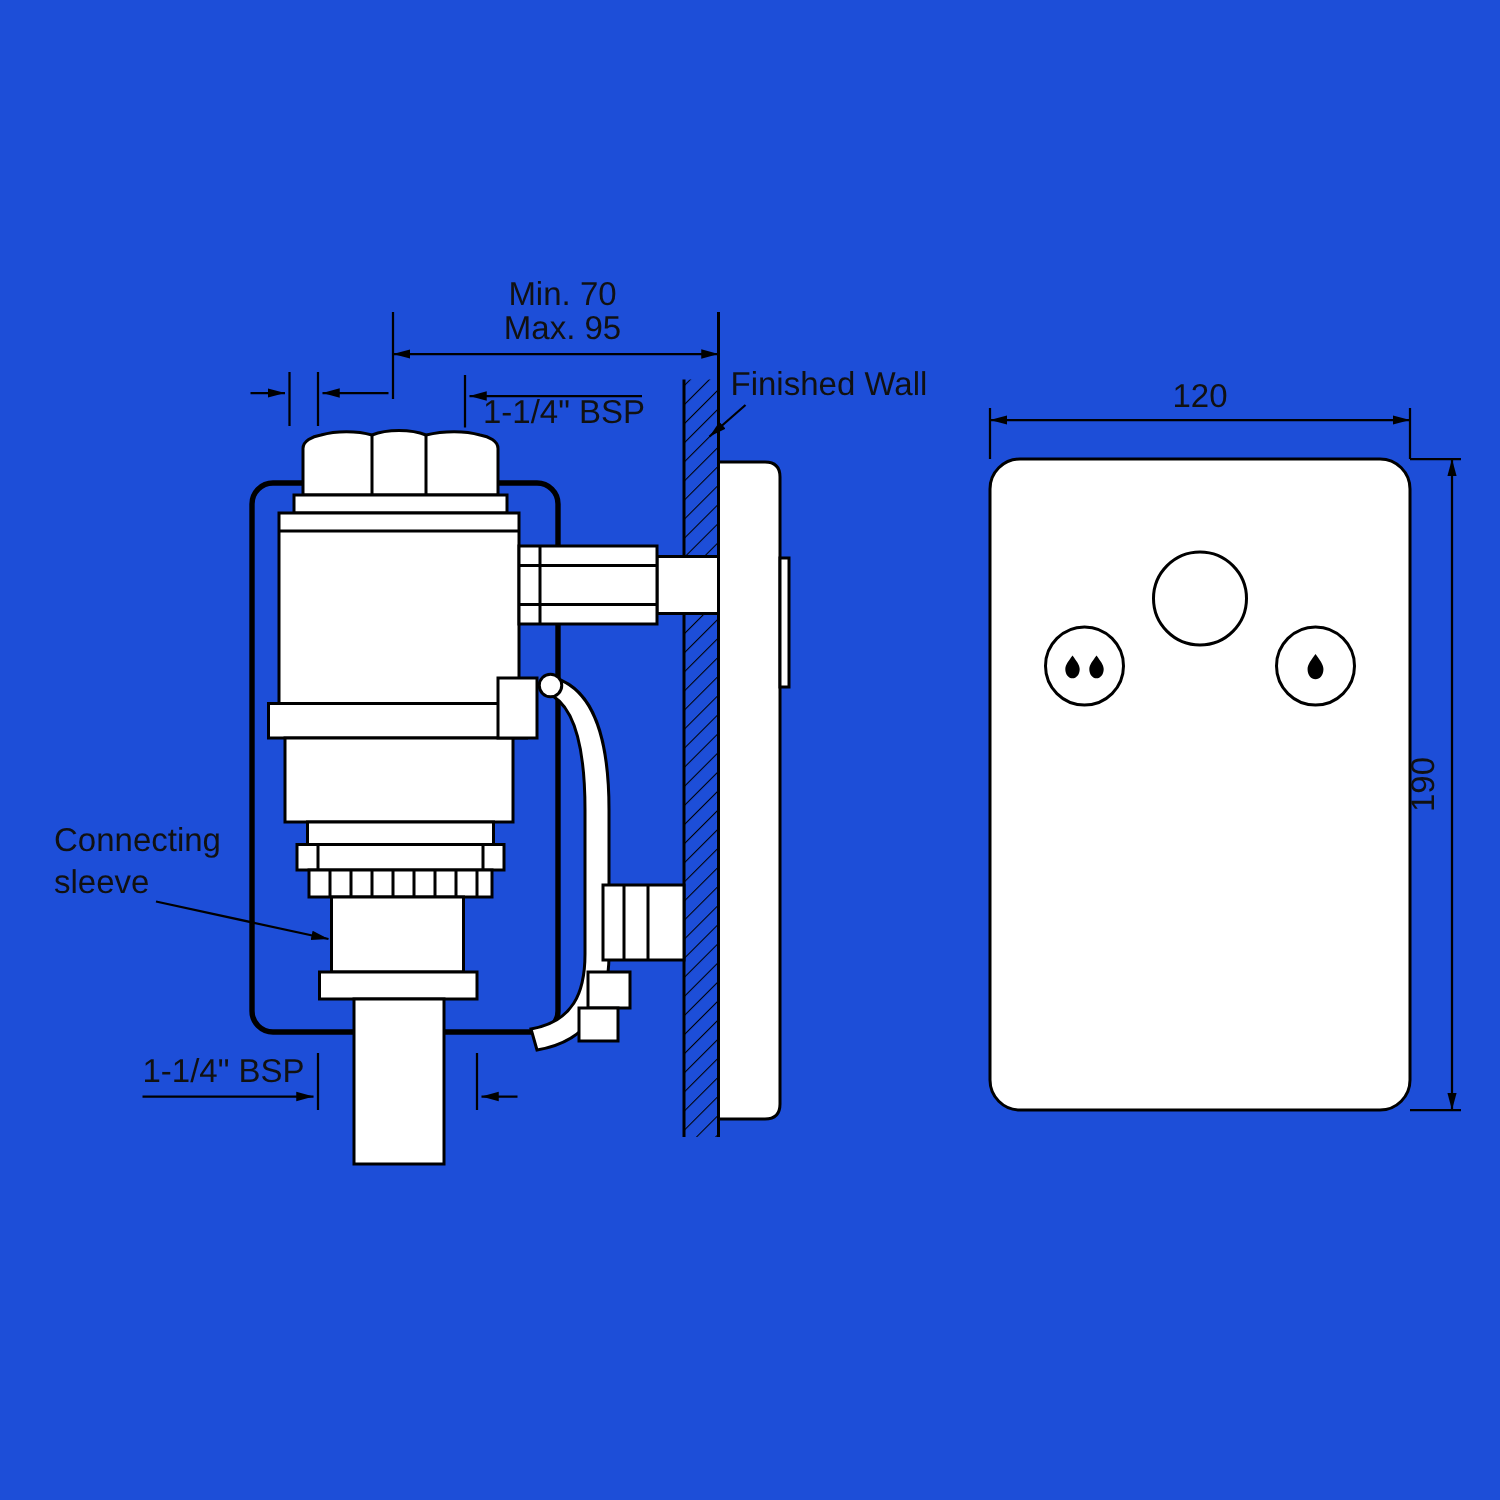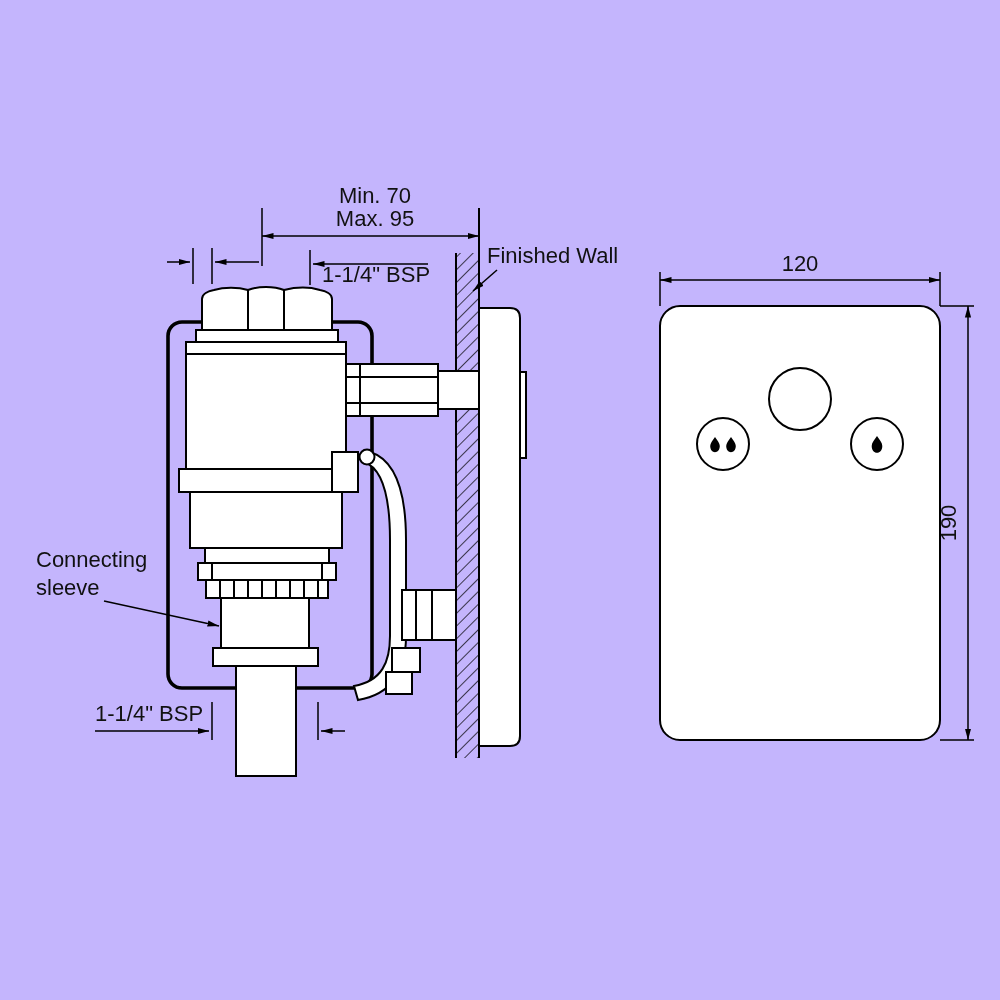--- a/index.html
+++ b/index.html
@@ -1,16 +1,16 @@
 <!DOCTYPE html>
 <html><head>
 <meta charset="utf-8">
 <style>
   html,body{margin:0;padding:0;background:#fff;}
-  .canvas{position:relative;width:1000px;height:1000px;background:#c4b5fd;overflow:hidden;
+  .canvas{position:relative;width:1000px;height:1000px;background:#1d4ed8;overflow:hidden;
           font-family:"Liberation Sans",sans-serif;}
   svg{position:absolute;left:0;top:0;}
   .ln{stroke:#000;stroke-width:2;fill:none;}
   .fw{stroke:#000;stroke-width:2;fill:#fff;}
   .thick{stroke:#000;stroke-width:3.6;fill:none;}
   .dim{stroke:#000;stroke-width:1.5;fill:none;}
   .txt{font-family:"Liberation Sans",sans-serif;font-size:22px;fill:#111;}
 </style>
 </head>
 <body>

